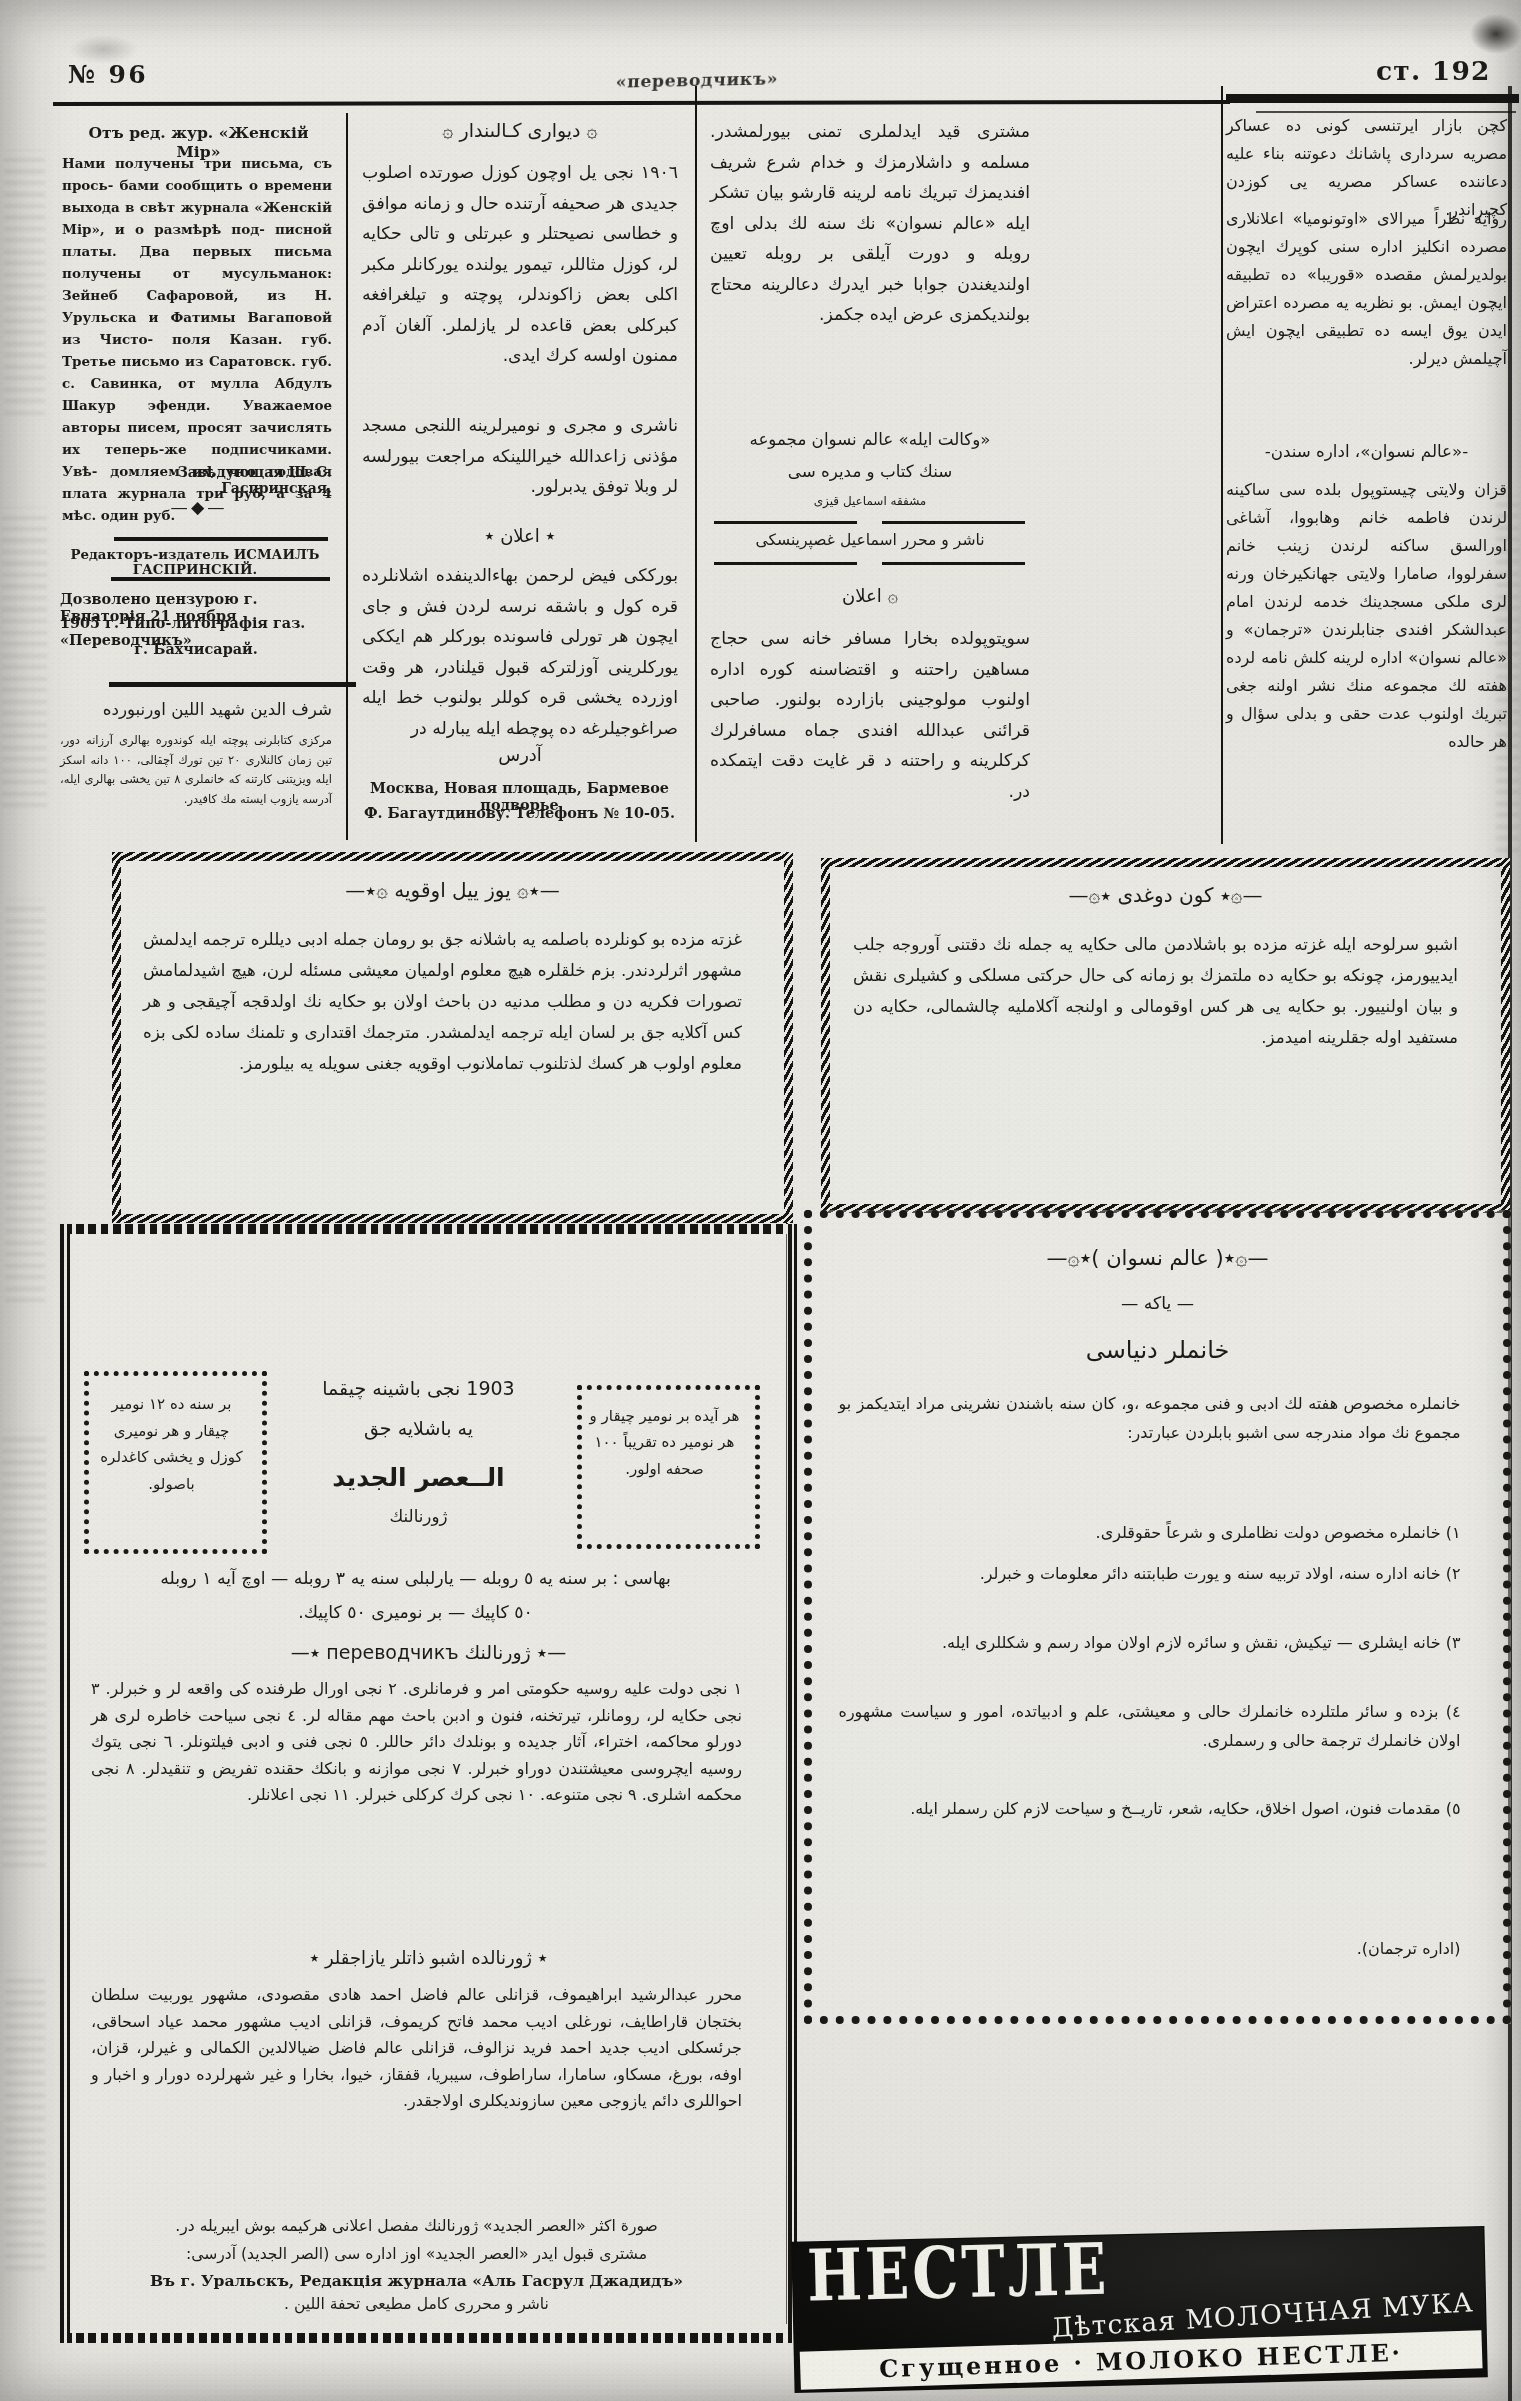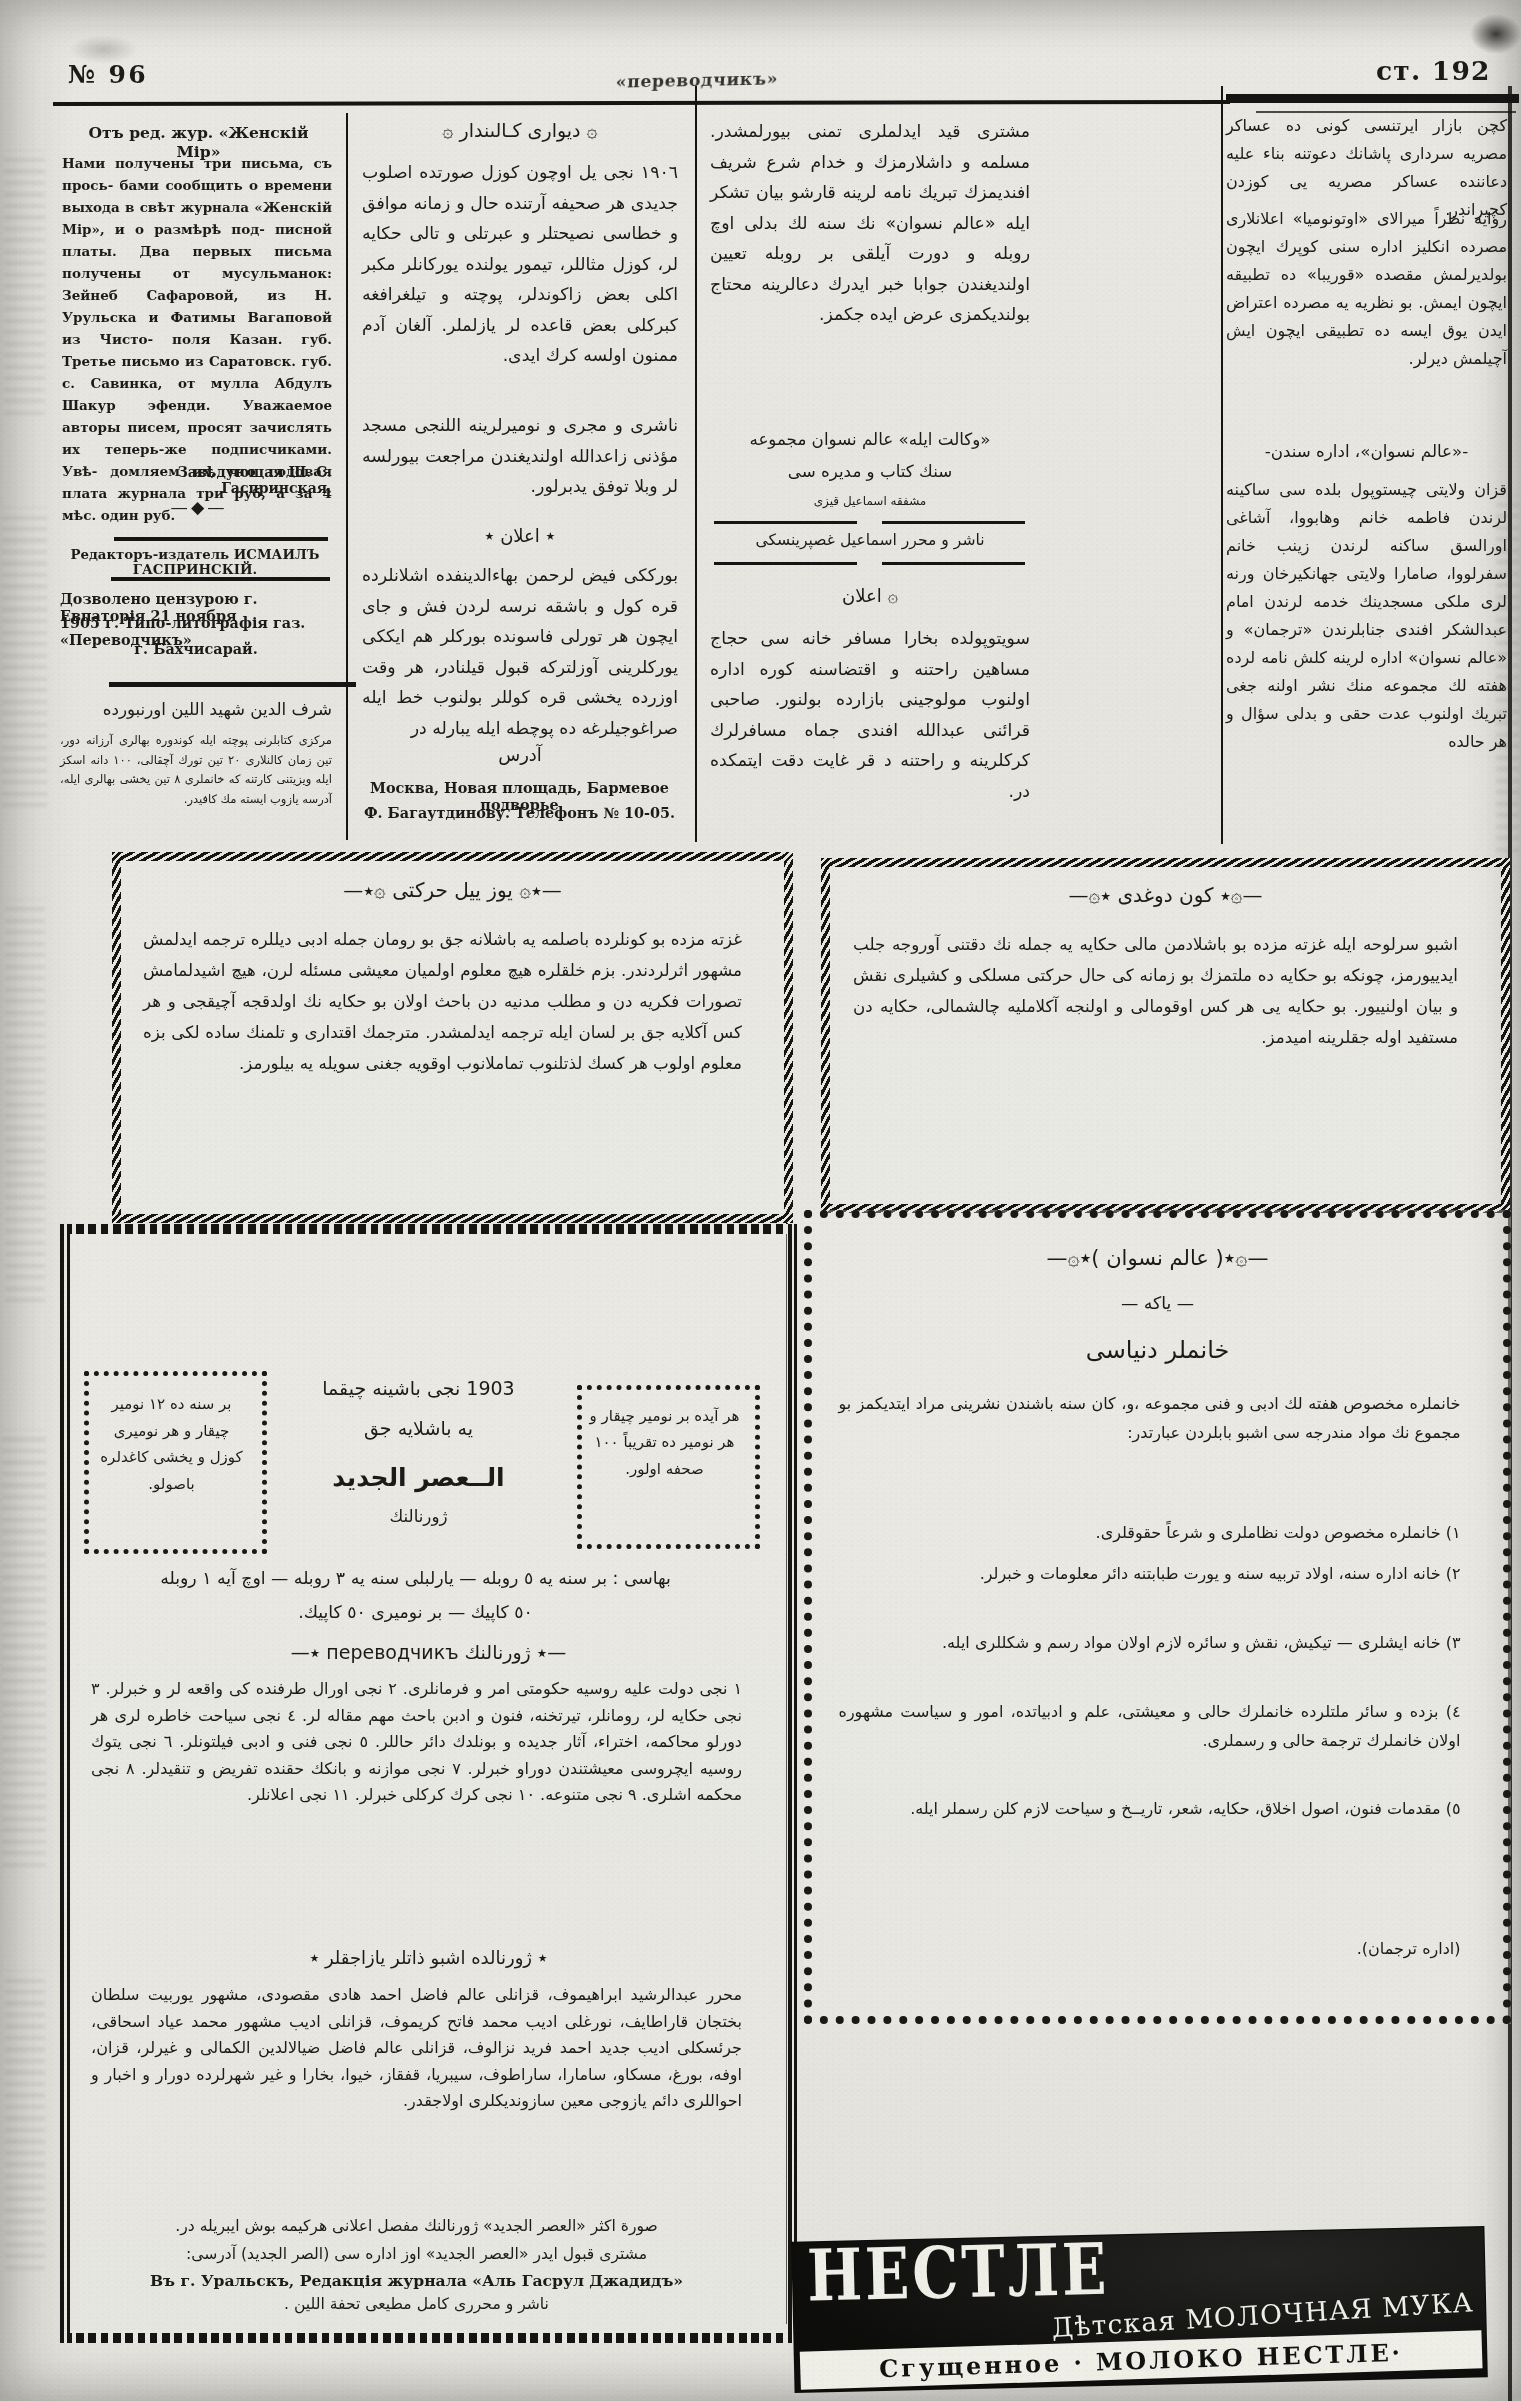--- a/index.html
+++ b/index.html
@@ -78,21 +78,21 @@
   <div class="abs ru" style="left:60px;top:614px;width:272px;font-size:14.4px;font-weight:800;">1905 г. Типо-литографія газ. «Переводчикъ»</div>
   <div class="abs ru center" style="left:60px;top:640px;width:272px;font-size:14.4px;font-weight:700;">г. Бахчисарай.</div>
 
   <div class="rule" style="left:109px;top:682px;width:247px;height:5.2px;"></div>
 
   <div class="abs ar right" style="left:60px;top:699px;width:272px;font-size:16.7px;">شرف الدين شهيد اللين اورنبورده</div>
   <div class="abs ar just" style="left:60px;top:731px;width:272px;font-size:11.5px;line-height:19.6px;">مركزى كتابلرنى پوچته ايله كوندوره بهالرى آرزانه دور، تين زمان كالنلارى ٢٠ تين تورك آچقالى، ١٠٠ دانه اسكز ايله ويزيتنى كارتنه كه خانملرى ٨ تين يخشى بهالرى ايله، آدرسه يازوب ايسته مك كافيدر.</div>
 
   <div class="abs ar center" style="left:362px;top:119px;width:316px;font-size:19px;">۞ ديوارى كـالىندار ۞</div>
   <div class="abs ar just" style="left:362px;top:157px;width:316px;font-size:17.3px;line-height:30.5px;">١٩٠٦ نجى يل اوچون كوزل صورتده اصلوب جديدى هر صحيفه آرتنده حال و زمانه موافق و خطاسى نصيحتلر و عبرتلى و تالى حكايه لر، كوزل مثاللر، تيمور يولنده يوركانلر مكبر اكلى بعض زاكوندلر، پوچته و تيلغرافغه كبركلى بعض قاعده لر يازلملر. آلغان آدم ممنون اولسه كرك ايدى.</div>
-  <div class="abs ar just" style="left:362px;top:410px;width:316px;font-size:17.3px;line-height:30.5px;">ناشرى و مجرى و نوميرلرينه اللنجى مسجد مؤذنى زاعدالله اولنديغندن مراجعت بيورلسه لر وبلا توفق يدبرلور.</div>
+  <div class="abs ar just" style="left:362px;top:410px;width:316px;font-size:17.3px;line-height:30.5px;">ناشرى و مجرى و نوميرلرينه اللنجى مسجد مؤذنى زاعدالله خيراللينكه مراجعت بيورلسه لر وبلا توفق يدبرلور.</div>
   <div class="abs ar center" style="left:362px;top:525px;width:316px;font-size:18px;">٭ اعلان ٭</div>
   <div class="abs ar just" style="left:362px;top:560px;width:316px;font-size:17.3px;line-height:30.5px;">بورككى فيض لرحمن بهاءالدينفده اشلانلرده قره كول و باشقه نرسه لردن فش و جاى ايچون هر تورلى فاسونده بوركلر هم ايككى يوركلرينى آوزلتركه قبول قيلنادر، هر وقت اوزرده يخشى قره كوللر بولنوب خط ايله صراغوجيلرغه ده پوچطه ايله يبارله در</div>
   <div class="abs ar center" style="left:362px;top:744px;width:316px;font-size:18px;">آدرس</div>
   <div class="abs ru center" style="left:356px;top:779px;width:327px;font-size:14.4px;font-weight:700;">Москва, Новая площадь, Бармевое подворье</div>
   <div class="abs ru center" style="left:356px;top:804px;width:327px;font-size:14.4px;font-weight:700;">Ф. Багаутдинову. Телефонъ № 10-05.</div>
 
   <div class="abs ar just" style="left:710px;top:116px;width:320px;font-size:17.3px;line-height:30.5px;">مشترى قيد ايدلملرى تمنى بيورلمشدر. مسلمه و داشلارمزك و خدام شرع شريف افنديمزك تبريك نامه لرينه قارشو بيان تشكر ايله «عالم نسوان» نك سنه لك بدلى اوچ روبله و دورت آيلقى بر روبله تعيين اولنديغندن جوابا خبر ايدرك دعالرينه محتاج بولنديكمزى عرض ايده جكمز.</div>
   <div class="abs ar center" style="left:710px;top:429px;width:320px;font-size:16.7px;">«وكالت ايله» عالم نسوان مجموعه</div>
   <div class="abs ar center" style="left:710px;top:461px;width:320px;font-size:16.7px;">سنك كتاب و مديره سى</div>
   <div class="abs ar center" style="left:710px;top:494px;width:320px;font-size:12px;">مشفقه اسماعيل قيزى</div>
@@ -101,21 +101,21 @@
   <div class="rule-split" style="left:714px;top:562px;width:311px;"></div>
   <div class="abs ar center" style="left:710px;top:585px;width:320px;font-size:18px;">۞ اعلان</div>
   <div class="abs ar just" style="left:710px;top:623px;width:320px;font-size:17.3px;line-height:30.5px;">سويتوپولده بخارا مسافر خانه سى حجاج مساهين راحتنه و اقتضاسنه كوره اداره اولنوب مولوجينى بازارده بولنور. صاحبى قرائنى عبدالله افندى جماه مسافرلرك كركلرينه و راحتنه د قر غايت دقت ايتمكده در.</div>
 
   <div class="abs ar just" style="left:1226px;top:112px;width:281px;font-size:16px;line-height:28px;">كچن بازار ايرتنسى كونى ده عساكر مصريه سردارى پاشانك دعوتنه بناء عليه دعاننده عساكر مصريه يى كوزدن كچيراندر.</div>
   <div class="abs ar just" style="left:1226px;top:205px;width:281px;font-size:16px;line-height:28px;">روايه نظراً ميرالاى «اوتونوميا» اعلانلارى مصرده انكليز اداره سنى كوپرك ايچون بولديرلمش مقصده «قوريبا» ده تطبيقه ايچون ايمش. بو نظريه يه مصرده اعتراض ايدن يوق ايسه ده تطبيقى ايچون ايش آچيلمش ديرلر.</div>
   <div class="abs ar center" style="left:1226px;top:441px;width:281px;font-size:16.7px;">-«عالم نسوان»، اداره سندن-</div>
   <div class="abs ar just" style="left:1226px;top:476px;width:281px;font-size:16px;line-height:28px;">قزان ولايتى چيستوپول بلده سى ساكينه لرندن فاطمه خانم وهابووا، آشاغى اورالسق ساكنه لرندن زينب خانم سفرلووا، صامارا ولايتى جهانكيرخان ورنه لرى ملكى مسجدينك خدمه لرندن امام عبدالشكر افندى جنابلرندن «ترجمان» و «عالم نسوان» اداره لرينه كلش نامه لرده هفته لك مجموعه منك نشر اولنه جغى تبريك اولنوب عدت حقى و بدلى سؤال و هر حالده</div>
 
   <div class="box-hatch" style="left:112px;top:852px;width:663px;height:353px;">
-    <div class="abs ar center" style="left:0;top:17.3px;width:100%;font-size:20px;">—٭۞ يوز ييل حركتى ۞٭—</div>
+    <div class="abs ar center" style="left:0;top:17.3px;width:100%;font-size:20px;">—٭۞ يوز ييل اوقويه ۞٭—</div>
     <div class="abs ar just" style="left:22px;top:63px;width:599px;font-size:16.7px;line-height:31px;">غزته مزده بو كونلرده باصلمه يه باشلانه جق بو رومان جمله ادبى ديللره ترجمه ايدلمش مشهور اثرلردندر. بزم خلقلره هيچ معلوم اولميان معيشى مسئله لرن، هيچ اشيدلمامش تصورات فكريه دن و مطلب مدنيه دن باحث اولان بو حكايه نك اولدقجه آچيقجى و هر كس آكلايه جق بر لسان ايله ترجمه ايدلمشدر. مترجمك اقتدارى و تلمنك ساده لكى بزه معلوم اولوب هر كسك لذتلنوب تماملانوب اوقويه جغنى سويله يه بيلورمز.</div>
   </div>
 
   <div class="box-hatch" style="left:821px;top:858px;width:671px;height:337px;">
     <div class="abs ar center" style="left:0;top:16px;width:100%;font-size:20px;">—۞٭ كون دوغدى ٭۞—</div>
     <div class="abs ar just" style="left:23px;top:62px;width:605px;font-size:16.7px;line-height:31px;">اشبو سرلوحه ايله غزته مزده بو باشلادمن مالى حكايه يه جمله نك دقتنى آوروجه جلب ايدييورمز، چونكه بو حكايه ده ملتمزك بو زمانه كى حال حركتى مسلكى و كشيلرى نقش و بيان اولنييور. بو حكايه يى هر كس اوقومالى و اولنجه آكلامليه چالشمالى، حكايه دن مستفيد اوله جقلرينه اميدمز.</div>
   </div>
 
   <div class="box-bars" style="left:60px;top:1224px;width:717px;height:1099px;">
     <div class="abs ar center" style="left:196px;top:143px;width:305px;font-size:19px;">1903 نجى باشينه چيقما</div>

